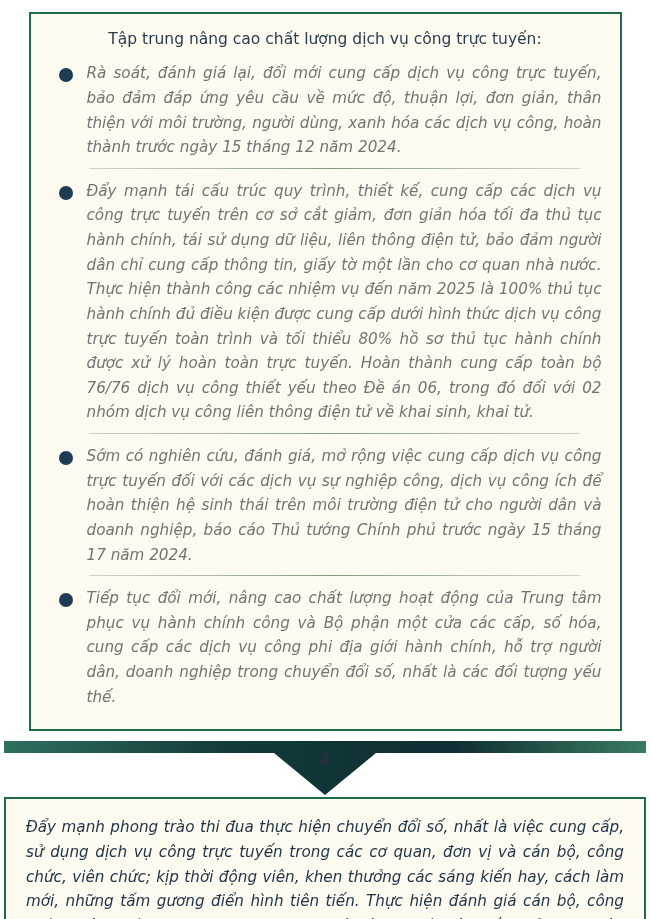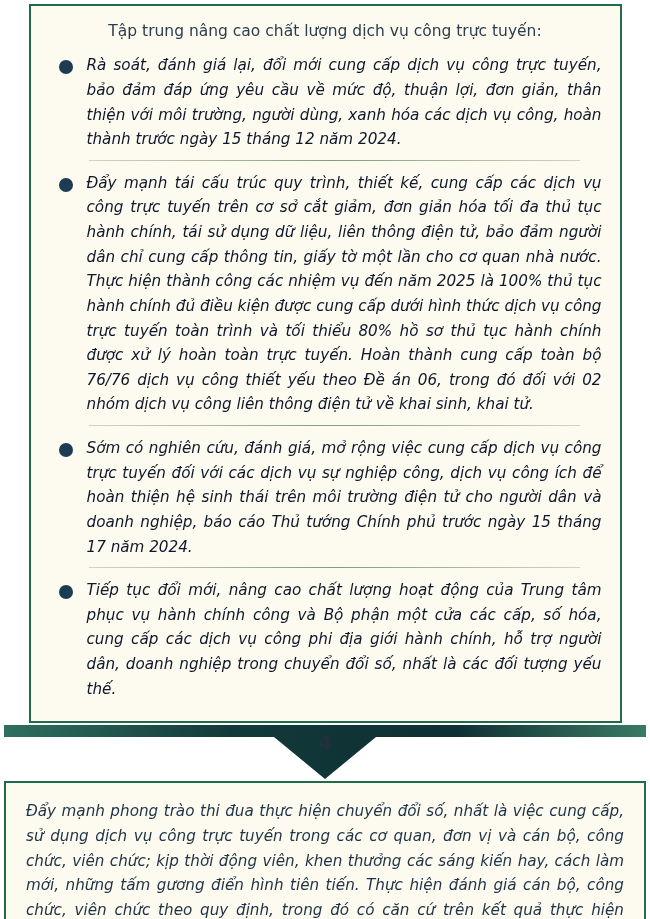--- a/index.html
+++ b/index.html
@@ -24,21 +24,21 @@
   }
 
   
   .panel-top {
     position: relative;
     box-sizing: border-box;
     border: 2px solid #1f6b4a;
     background: #fdfbf0;
     padding: 12px 18px 14px 18px;
     width: 593px;
-    margin: 0 auto;
+    margin: 8px auto;
   }
 
   .intro {
     text-align: center;
     font-size: 15.5px;
     color: #2a3d4d;
     line-height: 1.5;
     margin: 2px 0 10px 0;
     font-style: normal;
   }
@@ -59,21 +59,21 @@
     height: 14px;
     border-radius: 50%;
     background: #1d3b53;
     margin: 7px 14px 0 10px;
   }
   .bullet-text {
     flex: 1 1 auto;
     font-size: 15.2px;
     line-height: 1.62;
     text-align: justify;
-    color: #0f172a;
+    color: #737373;
     font-style: italic;
   }
 
   .sep {
     height: 1px;
     background: linear-gradient(to right, #d8d0c0, #7f9f7a, #d8d0c0);
     margin: 8px 22px 10px 40px;
   }
 
   

